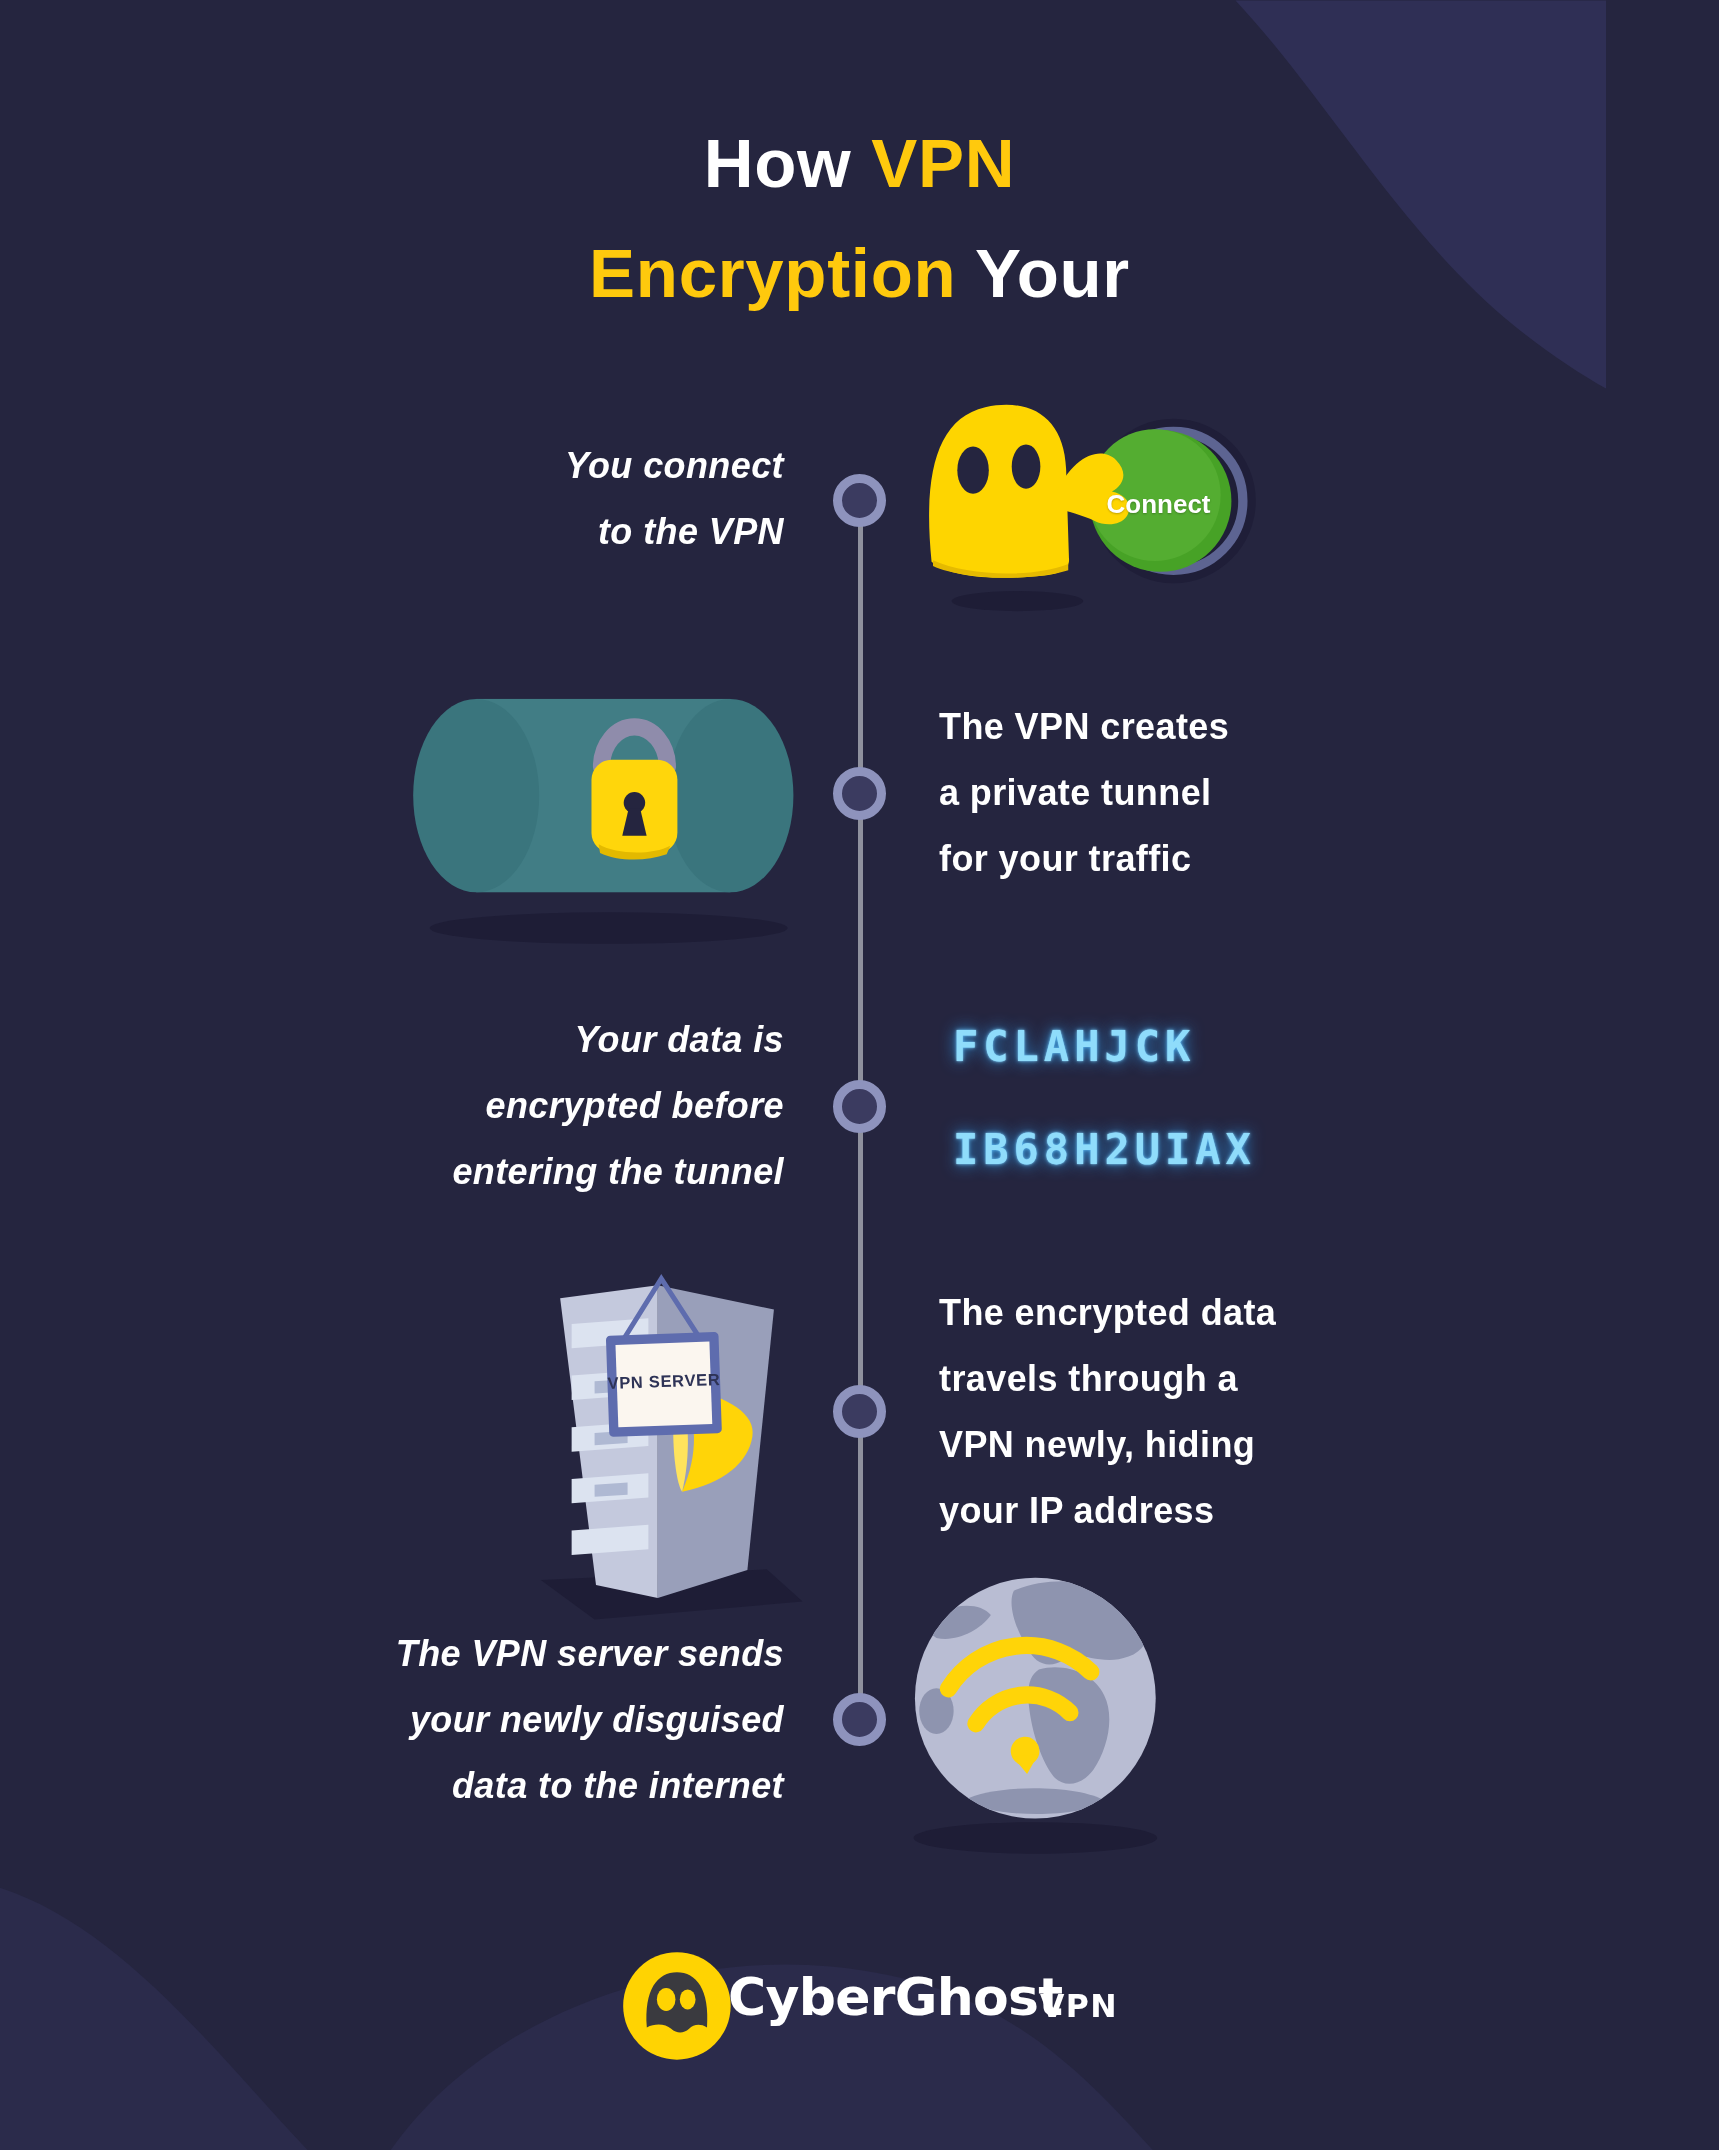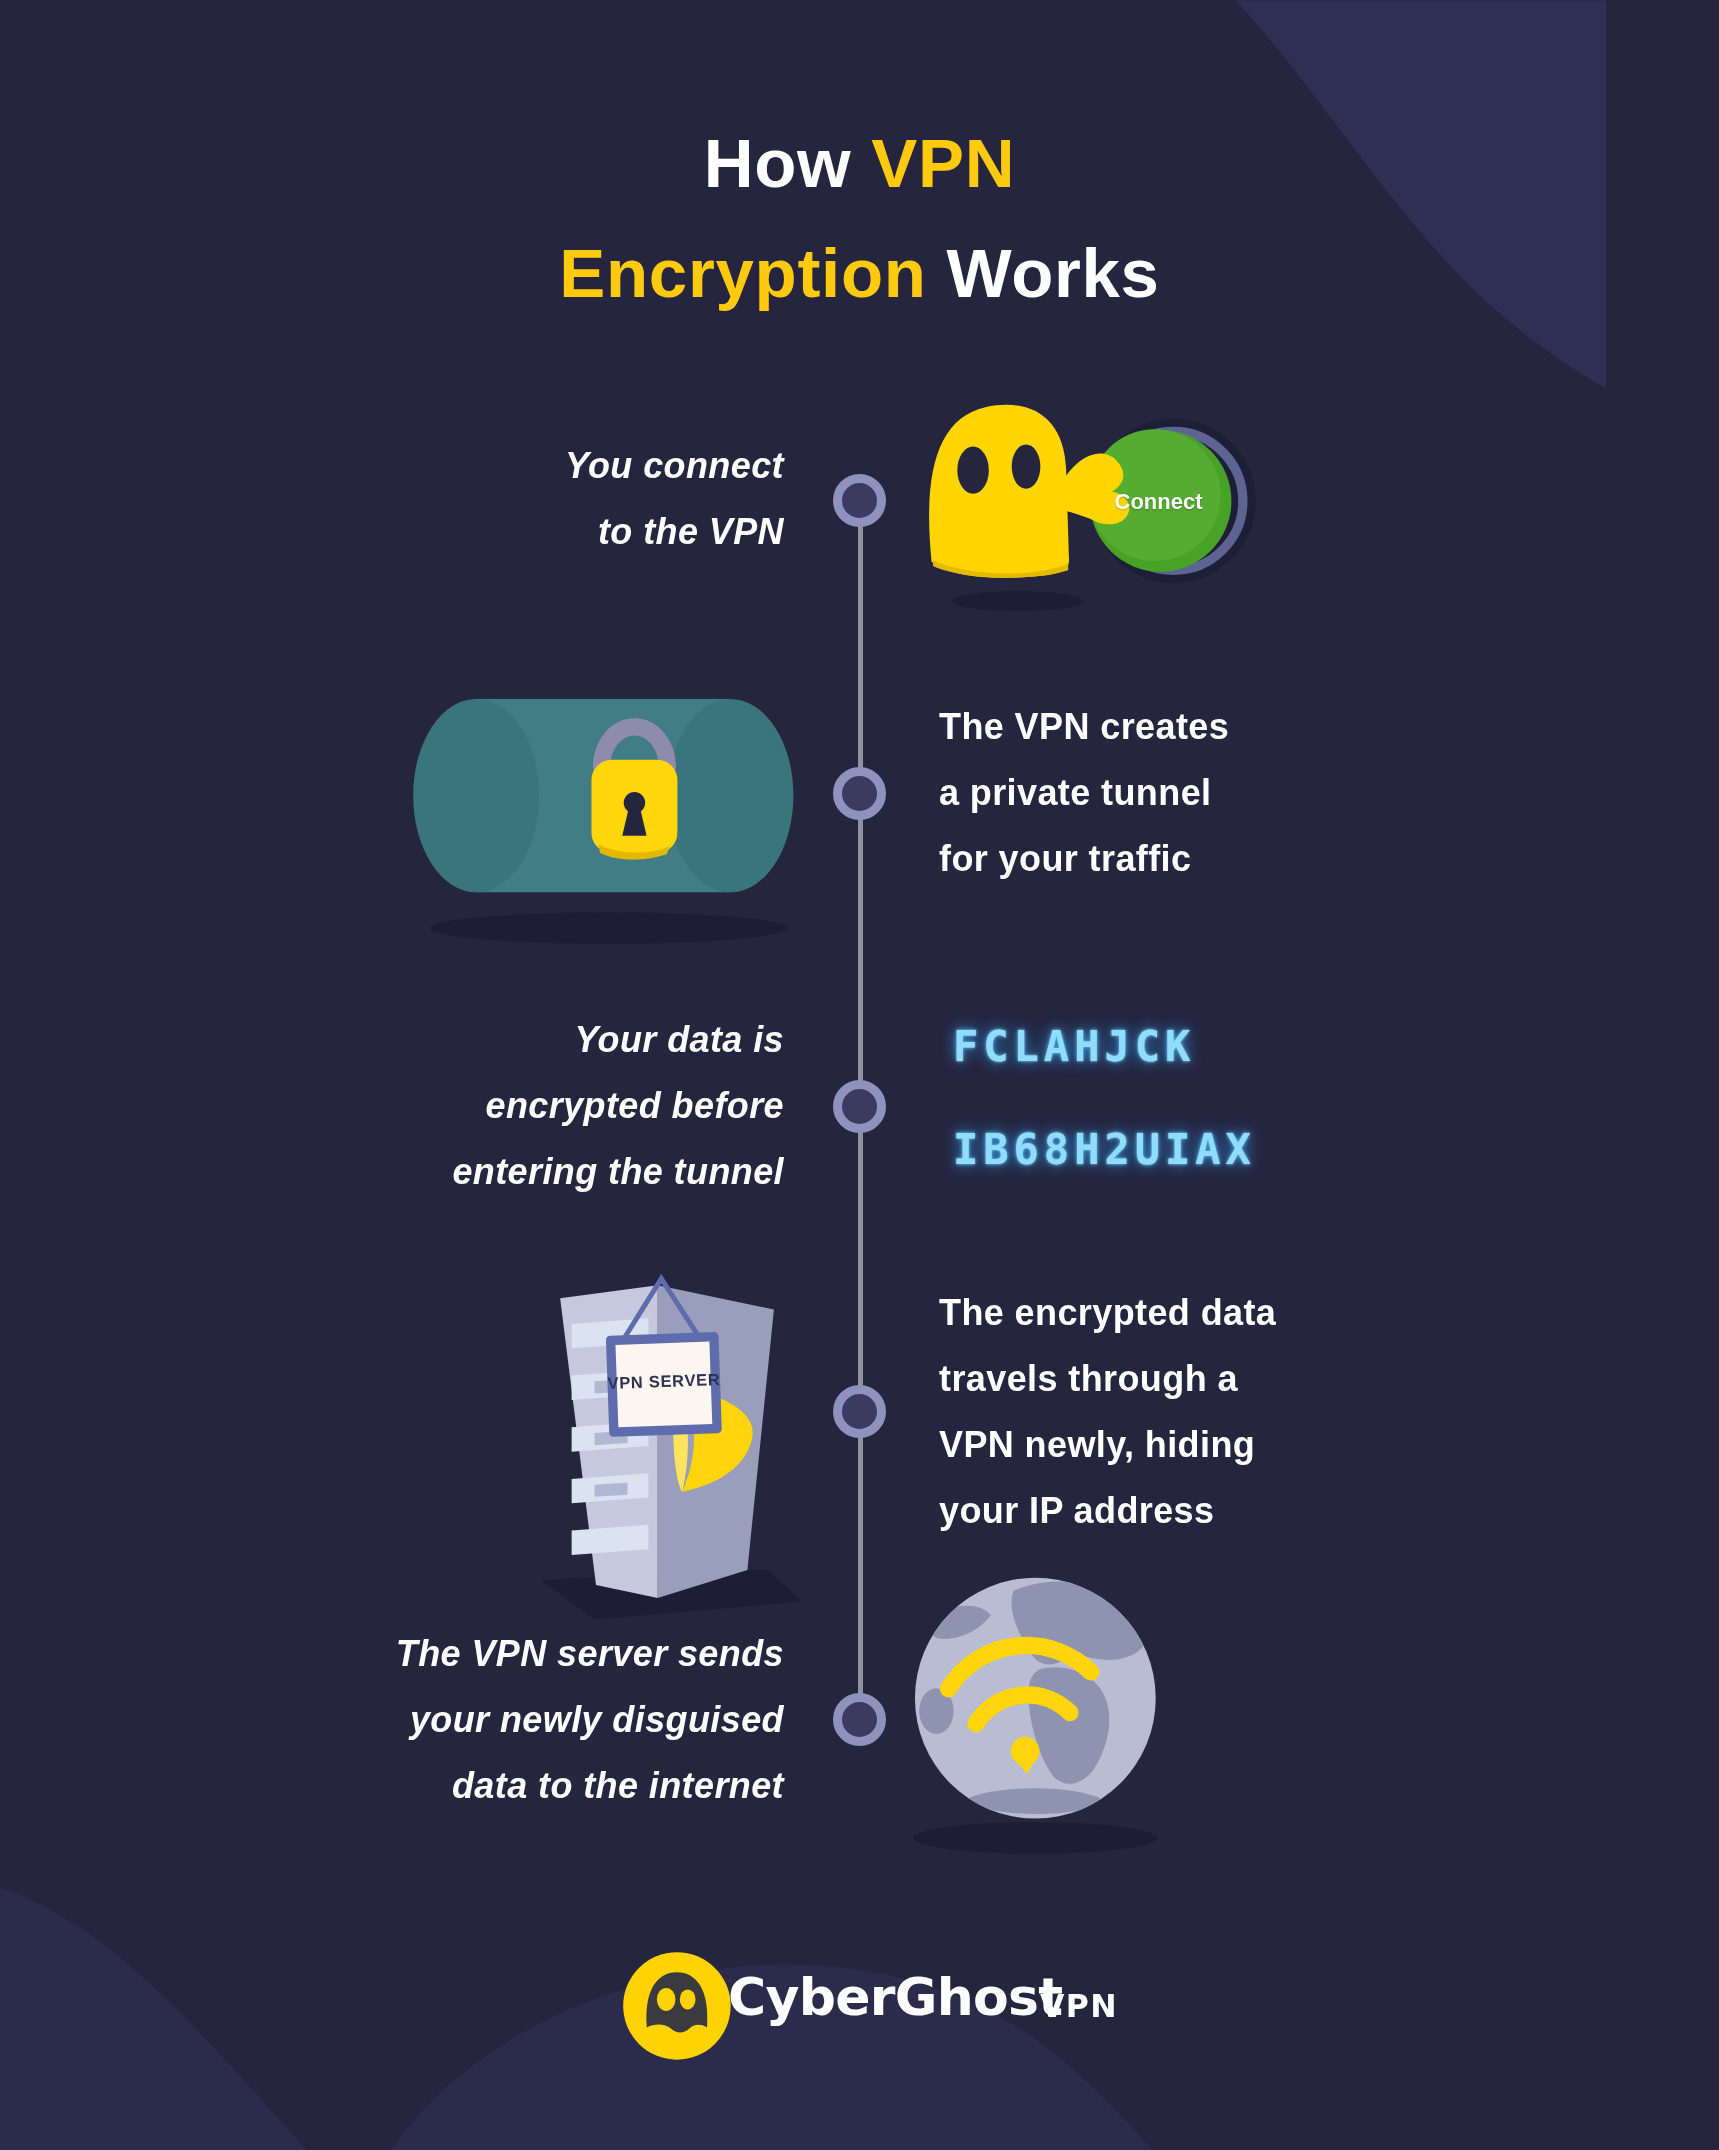--- a/index.html
+++ b/index.html
@@ -26,21 +26,21 @@
   .accent{color:#FFC90D;}
   .encrypted-line{
     position:absolute;left:953px;z-index:3;
     font-family:"DejaVu Sans Mono",monospace;font-weight:bold;font-size:42px;
     letter-spacing:5px;color:#8FDCFB;
     text-shadow:0 0 15.8px rgba(47,159,242,.95),0 0 4.3px rgba(120,205,246,.9),0 0 1.4px #BFEAFB;
   }
   .icon-svg{position:absolute;z-index:3;}
   .connect-label{
     position:absolute;left:1101px;top:489px;width:115px;text-align:center;
-    font-size:22px;font-weight:700;color:#FFFFFF;z-index:4;
+    font-size:26px;font-weight:700;color:#FFFFFF;z-index:4;
     text-shadow:0 1.4px 2.1px rgba(0,0,0,.25);
   }
   .sign-label{
     position:absolute;left:605px;top:1372px;width:118px;text-align:center;
     font-size:16.5px;font-weight:700;color:#2E3356;letter-spacing:0.7px;z-index:4;
     transform:rotate(-2deg);
   }
   .brand-text{
     position:absolute;left:728px;top:1967px;font-size:52px;font-weight:bold;
     color:#FFFFFF;z-index:4;letter-spacing:-0.7px;font-family:"DejaVu Sans",sans-serif;
@@ -56,21 +56,21 @@
 <div class="canvas">
 
   <svg class="bg-svg" width="1719" height="2151" viewBox="0 0 2400 3002">
     <path d="M 1725,0 C 1855,140 1960,330 2115,455 C 2240,555 2330,585 2400,615 L 2400,0 Z" fill="#2F2F55"></path>
     <path d="M 0,2635 C 170,2690 305,2870 430,3002 L 0,3002 Z" fill="#2B2B4B"></path>
     <path d="M 545,3002 C 680,2810 940,2725 1160,2745 C 1390,2766 1500,2880 1610,3002 Z" fill="#2B2B4B"></path>
   </svg>
 
   <div class="title">
     <div><span>How</span> <span class="accent">VPN</span></div>
-    <div><span class="accent">Encryption</span> <span>Works</span></div>
+    <div><span class="accent">Encryption</span> <span>Your</span></div>
   </div>
 
   <div class="timeline-line"></div>
   <div class="timeline-node" style="top:474px"></div>
   <div class="timeline-node" style="top:767px"></div>
   <div class="timeline-node" style="top:1080px"></div>
   <div class="timeline-node" style="top:1385px"></div>
   <div class="timeline-node" style="top:1693px"></div>
 
   <div class="step-text align-right" style="top:433px">

